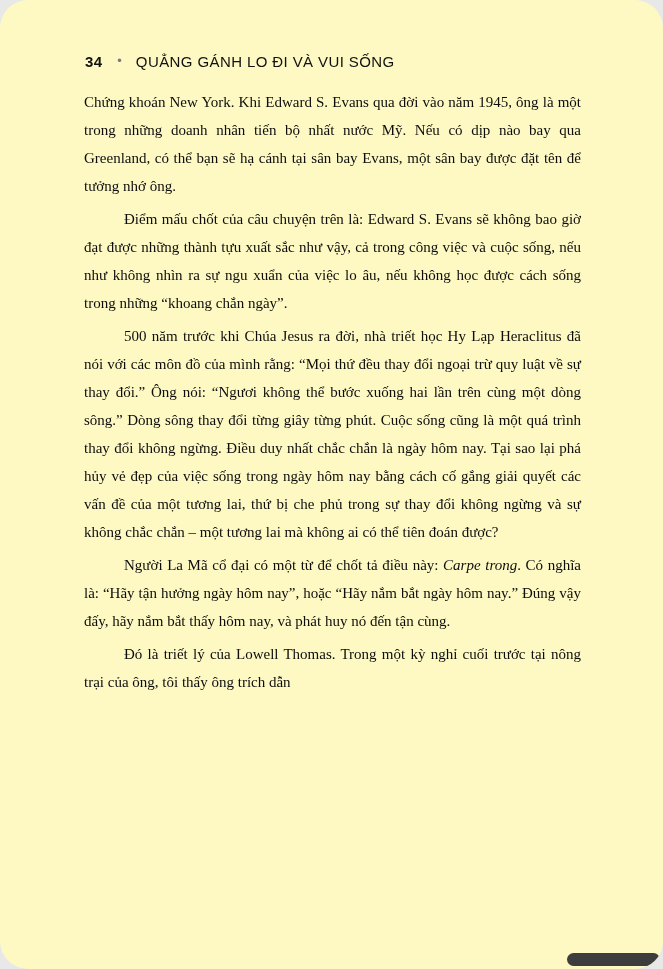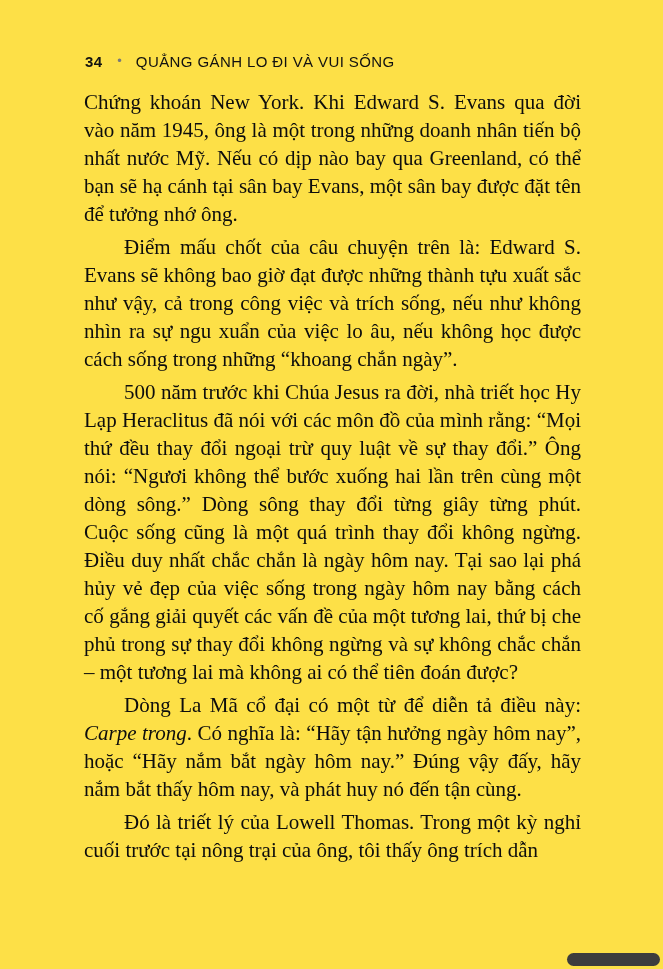--- a/index.html
+++ b/index.html
@@ -25,49 +25,49 @@
     color:#7a7a7a;font-size:13px;
     margin:0 14px 0 15px;
     position:relative;top:-1px;
   }
   .running-title{letter-spacing:.4px;}
   
   .page-body{
     position:absolute;
     top:88px;left:84px;width:497px;
     text-align:justify;
-    font-size:21px;line-height:28px;
+    font-size:15px;line-height:28px;
     color:#0d0d0d;
   }
   .page-body p{margin:0 0 5px 0;}
   .page-body p.indent{text-indent:40px;}
   .page-body em{font-style:italic;}
   
   .hscroll-thumb{
     position:absolute;
     right:3px;bottom:3px;
     width:93px;height:13px;
     border-radius:7px;
     background:#3d3d3d;
   }
 </style>
 </head>
 <body>
 
-<div class="page" style="background: #fde047;">
+<div class="page" style="background: #fef9c3; border-radius: 28px;">
 
   <header class="page-header">
     <span class="page-number">34</span>
     <span class="separator-dot">•</span>
     <span class="running-title">QUẲNG GÁNH LO ĐI VÀ VUI SỐNG</span>
   </header>
 
   <main class="page-body" id="body-container" style="color: rgb(13, 13, 13);">
       <p class=""><span>Chứng khoán New York. Khi Edward S. Evans qua đời vào năm 1945, ông là một trong những doanh nhân tiến bộ nhất nước Mỹ. Nếu có dịp nào bay qua Greenland, có thể bạn sẽ hạ cánh tại sân bay Evans, một sân bay được đặt tên để tưởng nhớ ông.</span></p>
-      <p class="indent"><span>Điểm mấu chốt của câu chuyện trên là: Edward S. Evans sẽ không bao giờ đạt được những thành tựu xuất sắc như vậy, cả trong công việc và trích sống, nếu như không nhìn ra sự ngu xuẩn của việc lo âu, nếu không học được cách sống trong những “khoang chắn ngày”.</span></p>
+      <p class="indent"><span>Điểm mấu chốt của câu chuyện trên là: Edward S. Evans sẽ không bao giờ đạt được những thành tựu xuất sắc như vậy, cả trong công việc và cuộc sống, nếu như không nhìn ra sự ngu xuẩn của việc lo âu, nếu không học được cách sống trong những “khoang chắn ngày”.</span></p>
       <p class="indent"><span>500 năm trước khi Chúa Jesus ra đời, nhà triết học Hy Lạp Heraclitus đã nói với các môn đồ của mình rằng: “Mọi thứ đều thay đổi ngoại trừ quy luật về sự thay đổi.” Ông nói: “Ngươi không thể bước xuống hai lần trên cùng một dòng sông.” Dòng sông thay đổi từng giây từng phút. Cuộc sống cũng là một quá trình thay đổi không ngừng. Điều duy nhất chắc chắn là ngày hôm nay. Tại sao lại phá hủy vẻ đẹp của việc sống trong ngày hôm nay bằng cách cố gắng giải quyết các vấn đề của một tương lai, thứ bị che phủ trong sự thay đổi không ngừng và sự không chắc chắn – một tương lai mà không ai có thể tiên đoán được?</span></p>
-      <p class="indent"><span>Dòng La Mã cổ đại có một từ để diễn tả điều này: </span><em>Carpe trong</em><span>. Có nghĩa là: “Hãy tận hưởng ngày hôm nay”, hoặc “Hãy nắm bắt ngày hôm nay.” Đúng vậy đấy, hãy nắm bắt thấy hôm nay, và phát huy nó đến tận cùng.</span></p>
+      <p class="indent"><span>Người La Mã cổ đại có một từ để chốt tả điều này: </span><em>Carpe trong</em><span>. Có nghĩa là: “Hãy tận hưởng ngày hôm nay”, hoặc “Hãy nắm bắt ngày hôm nay.” Đúng vậy đấy, hãy nắm bắt thấy hôm nay, và phát huy nó đến tận cùng.</span></p>
       <p class="indent"><span>Đó là triết lý của Lowell Thomas. Trong một kỳ nghỉ cuối trước tại nông trại của ông, tôi thấy ông trích dẫn</span></p>
     </main>
 
   <div class="hscroll-thumb" style="background: rgb(61, 61, 61);"></div>
 
 </div>
 
 </body></html>

